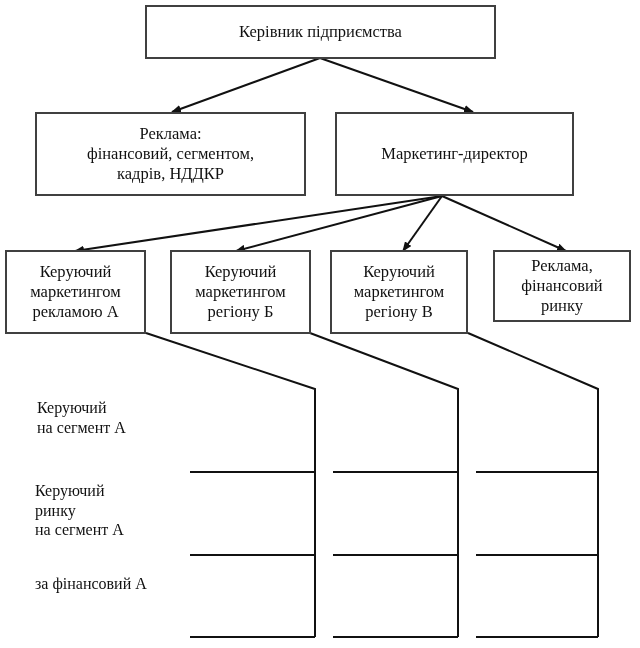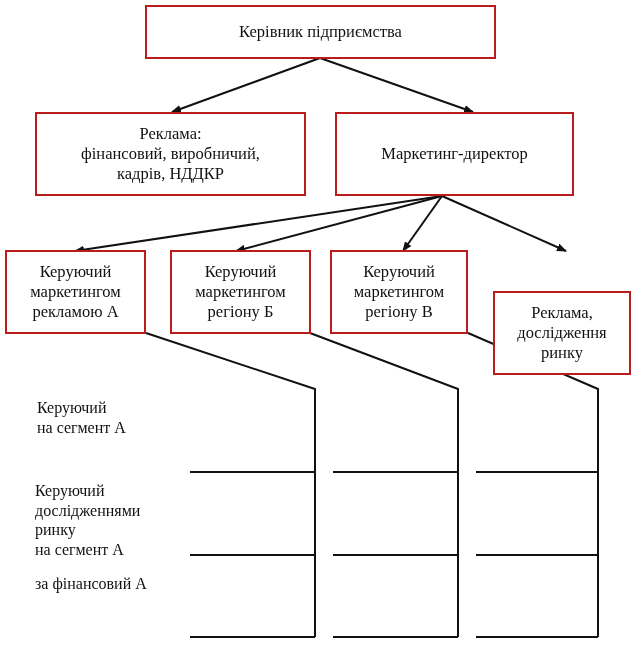--- a/index.html
+++ b/index.html
@@ -1,19 +1,19 @@
 <!DOCTYPE html>
 <html><head>
   <meta charset="utf-8">
   <style>
     html, body { margin: 0; padding: 0; background: #ffffff; }
     body { width: 640px; height: 648px; position: relative; overflow: hidden;
            font-family: "Liberation Serif", "DejaVu Serif", serif; color: #111; }
     svg.wires { position: absolute; left: 0; top: 0; width: 640px; height: 648px; }
-    .box { position: absolute; box-sizing: border-box; border: 2px solid #b91c1c;
+    .box { position: absolute; box-sizing: border-box; border: 2px solid #404040;
            background: #fff; display: flex; flex-direction: column;
            align-items: center; justify-content: center; text-align: left;
            font-size: 16.5px; line-height: 20px; }
     .box span { display: block; }
     .lbl { position: absolute; font-size: 16px; line-height: 19.5px; }
     .lbl span { display: block; }
   </style>
 </head>
 <body>
 
@@ -49,21 +49,21 @@
     <line x1="476" y1="637" x2="598" y2="637"></line>
   </g>
 </svg>
 
 <div class="box" style="left:145px; top:5px; width:351px; height:54px;">
   <span>Керівник підприємства</span>
 </div>
 
 <div class="box" style="left:35px; top:112px; width:271px; height:84px;">
   <span>Реклама:</span>
-  <span>фінансовий, виробничий,</span>
+  <span>фінансовий, сегментом,</span>
   <span>кадрів, НДДКР</span>
 </div>
 
 <div class="box" style="left:335px; top:112px; width:239px; height:84px;">
   <span>Маркетинг-директор</span>
 </div>
 
 <div class="box" style="left:5px; top:250px; width:141px; height:84px;">
   <span>Керуючий</span>
   <span>маркетингом</span>
@@ -75,33 +75,32 @@
   <span>маркетингом</span>
   <span>регіону Б</span>
 </div>
 
 <div class="box" style="left:330px; top:250px; width:138px; height:84px;">
   <span>Керуючий</span>
   <span>маркетингом</span>
   <span>регіону В</span>
 </div>
 
-<div class="box" style="left:493px; top:250px; width:138px; height:84px;margin-top:41px;">
+<div class="box" style="left:493px; top:250px; width:138px; height:72px;">
   <span>Реклама,</span>
-  <span>дослідження</span>
+  <span>фінансовий</span>
   <span>ринку</span>
 </div>
 
 <div class="lbl" style="left:37px; top:398px;">
   <span>Керуючий</span>
   <span>на сегмент А</span>
 </div>
 
 <div class="lbl" style="left:35px; top:481px;">
   <span>Керуючий</span>
-  <span>дослідженнями</span>
   <span>ринку</span>
   <span>на сегмент А</span>
 </div>
 
 <div class="lbl" style="left:35px; top:574px;">
   <span>за фінансовий А</span>
 </div>
 
 </body></html>

